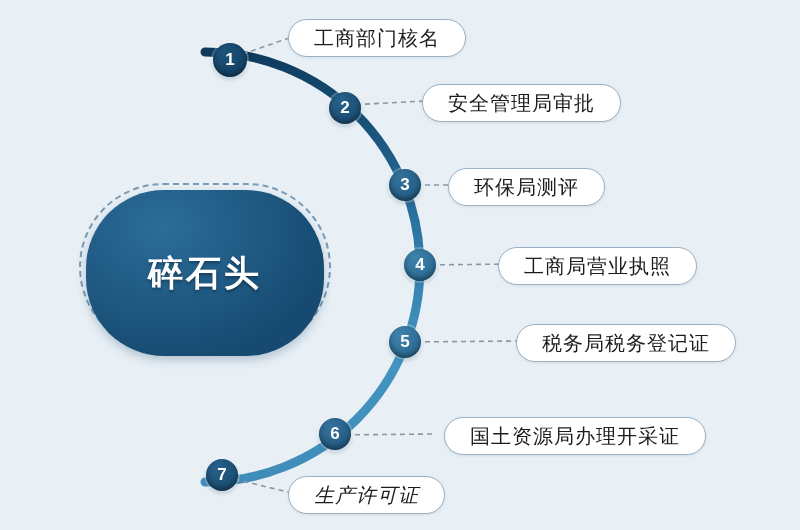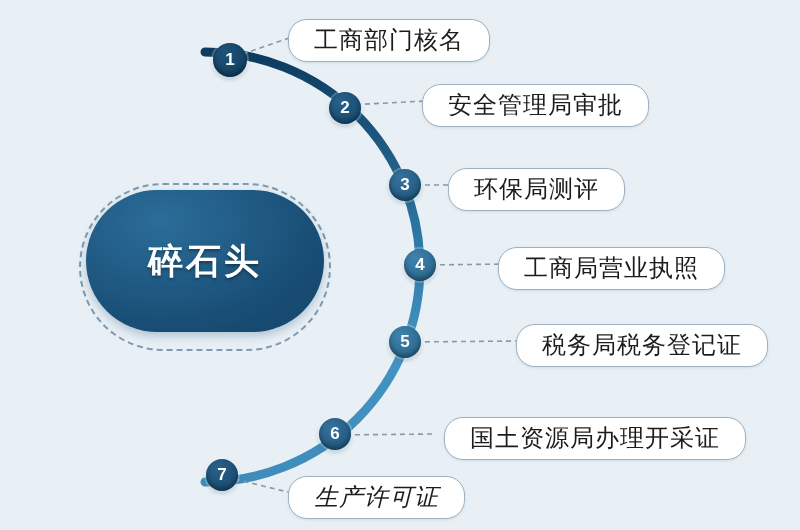--- a/index.html
+++ b/index.html
@@ -40,21 +40,21 @@
     position:absolute;
     left:79px;top:183px;
     width:252px;height:168px;
     border:2px dashed rgba(35,85,125,.55);
     border-radius:86px;
     box-sizing:border-box;
   }
   .bubble{
     position:absolute;
     left:86px;top:190px;
-    width:238px;height:142px;
+    width:238px;height:166px;
     border-radius:78px;
     background:radial-gradient(ellipse at 32% 22%, var(--bubble_fill_1), var(--bubble_fill_2) 75%);
     display:flex;
     flex-direction:column;
     align-items:center;
     justify-content:center;
     gap:6px;
     box-shadow:0 4px 10px rgba(20,60,90,.25);
   }
   .bubble-title{
@@ -86,21 +86,21 @@
   .b5{left:389px;top:326px;background:radial-gradient(circle at 35% 28%, #3f82ad, #256287);}
   .b6{left:319px;top:418px;background:radial-gradient(circle at 35% 28%, #34719c, #1d5479);}
   .b7{left:206px;top:459px;background:radial-gradient(circle at 35% 28%, #28618a, #15466b);}
   
   .label{
     position:absolute;
     background:#ffffff;
     border:1px solid var(--label_border);
     border-radius:19px;
     padding:6px 25px;
-    font-size:24px;
+    font-size:20px;
     letter-spacing:1px;
     color:var(--label_text);
     white-space:nowrap;
     line-height:1.2;
     box-shadow:0 1px 3px rgba(60,90,110,.12);
   }
   .l1{left:288px;top:19px;}
   .l2{left:422px;top:84px;}
   .l3{left:448px;top:168px;}
   .l4{left:498px;top:247px;}

